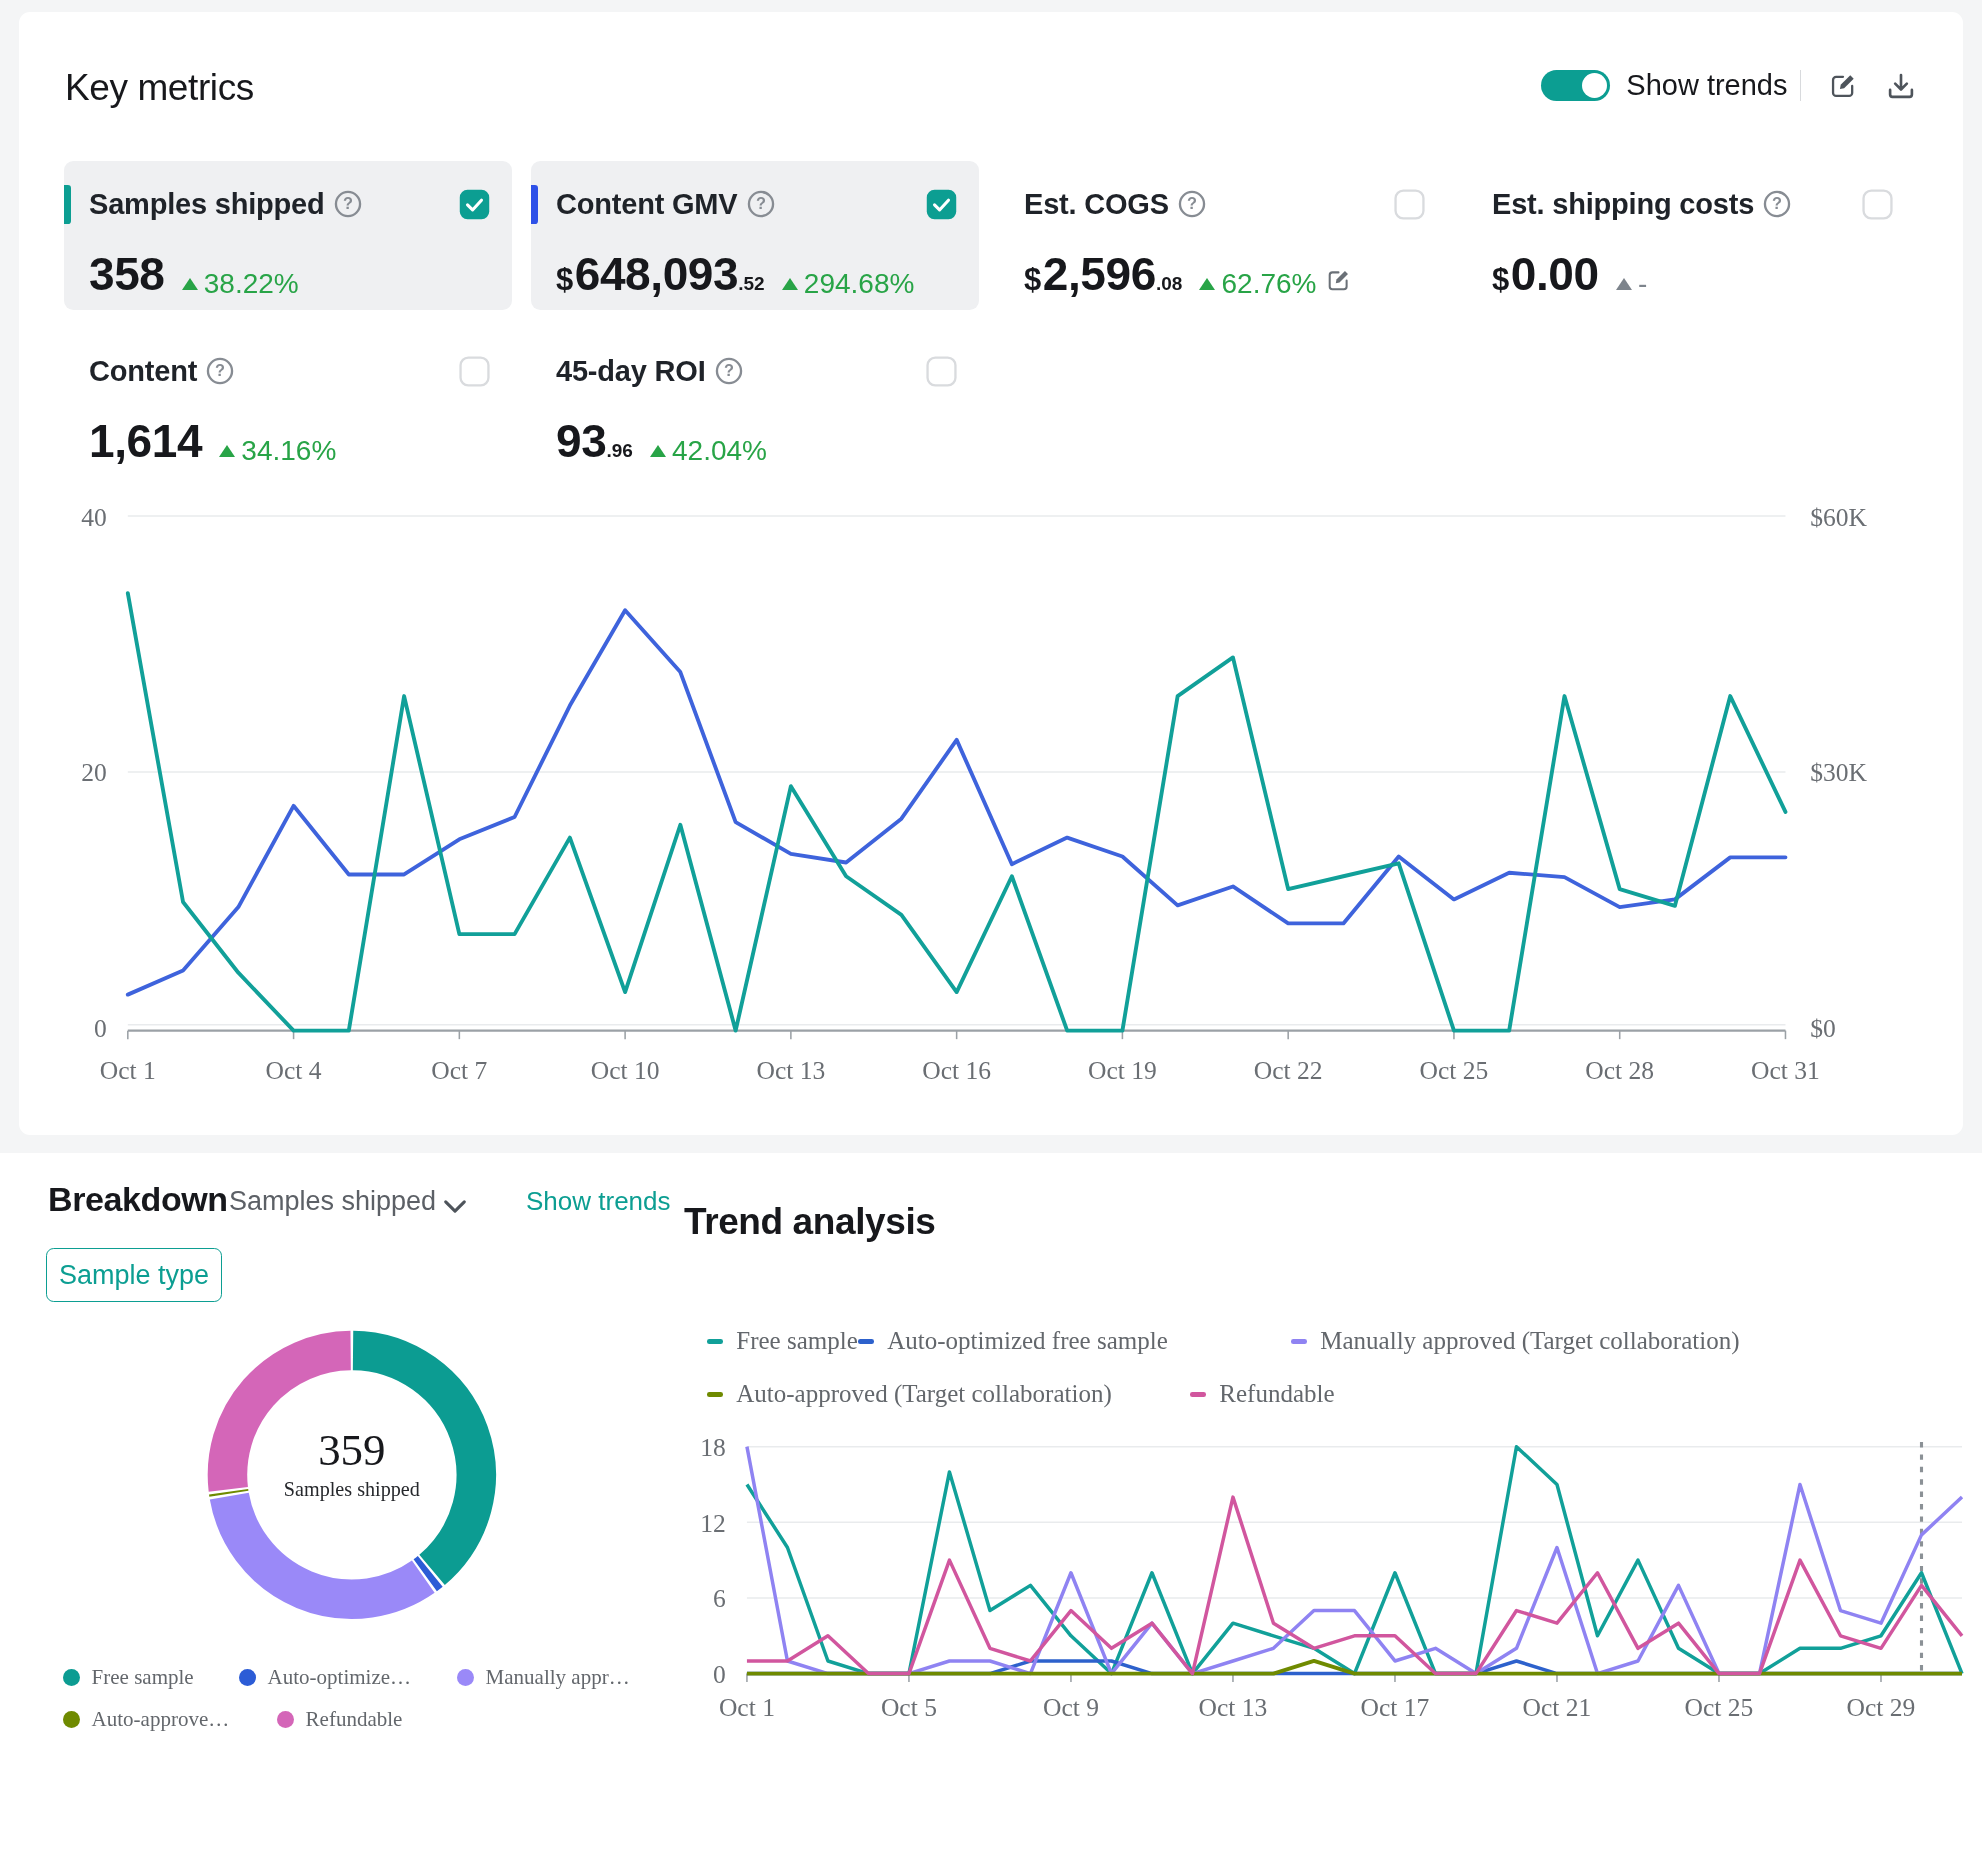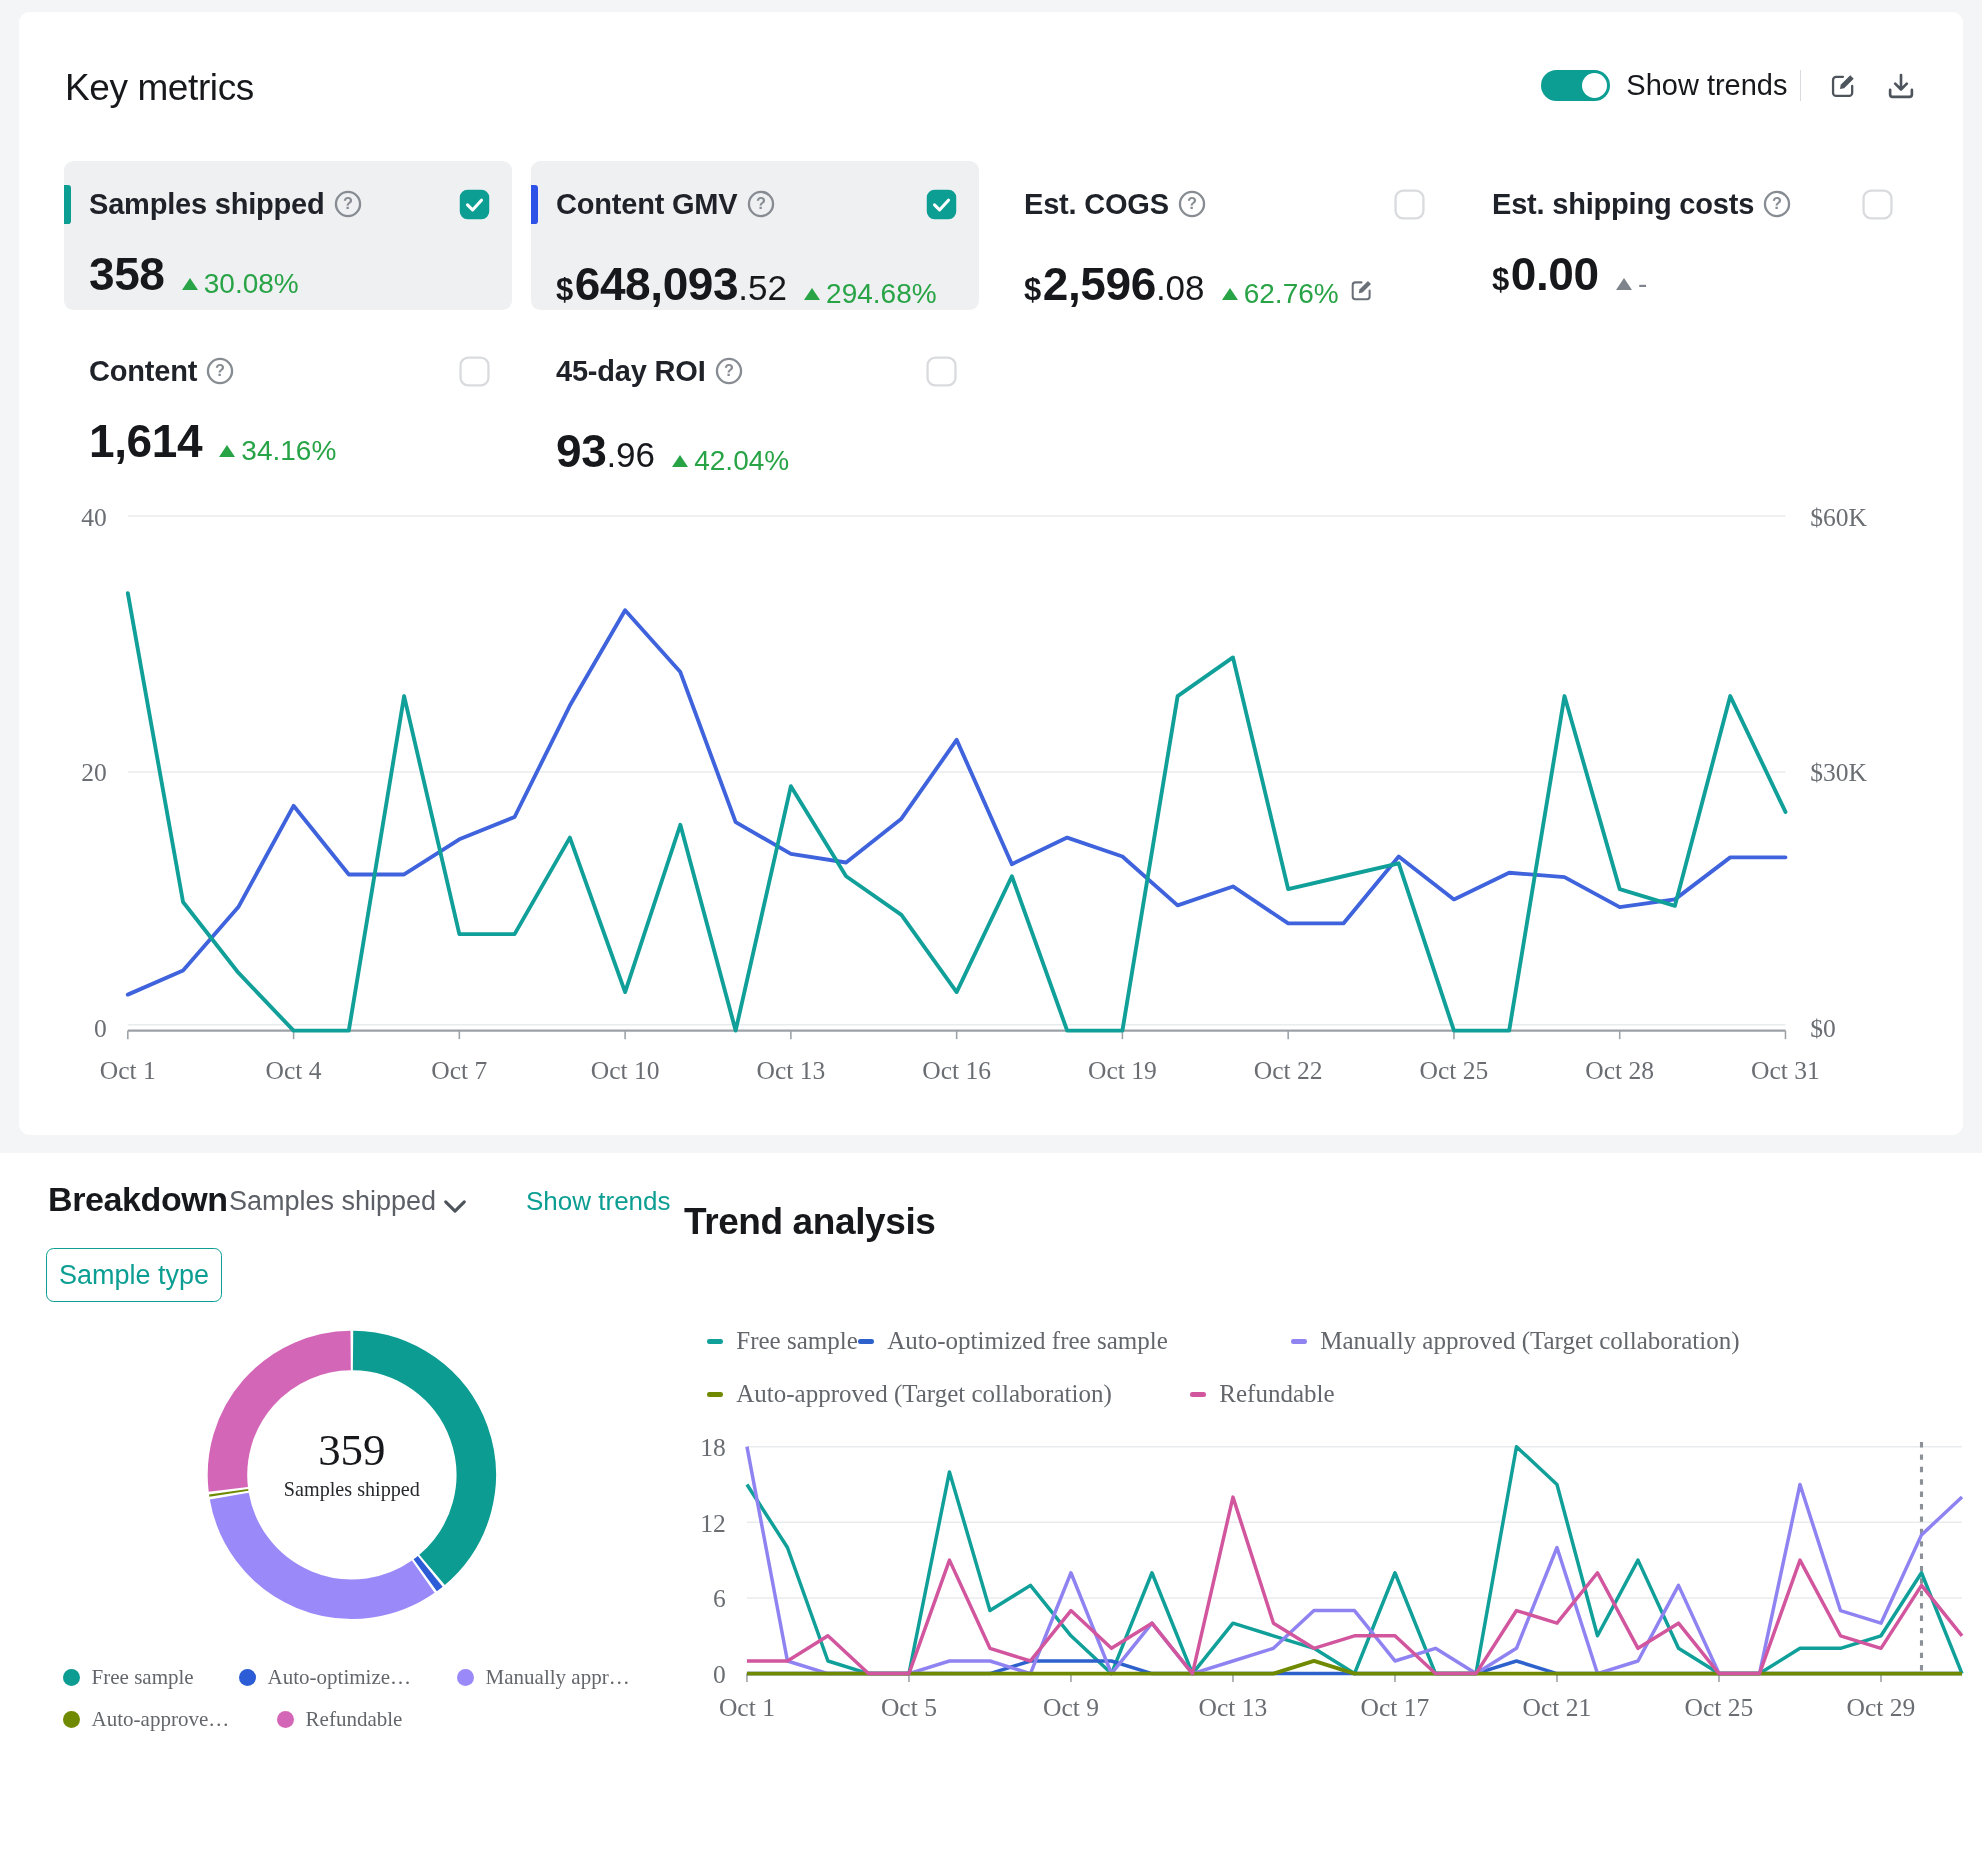--- a/index.html
+++ b/index.html
@@ -13,21 +13,21 @@
 .tile.r2 { top:328px; }
 .accent { position:absolute; left:0; top:24px; width:7px; height:39px; border-radius:0 3.1px 3.1px 0; }
 .trow { position:absolute; left:25px; right:22px; top:26px; height:34px; display:flex; align-items:center; }
 .tlabel { font-size:29px; font-weight:700; color:#1f2329; letter-spacing:-0.2px; }
 .q { margin-left:9.3px; display:inline-flex; }
 .q svg { display:block; }
 .cb { margin-left:auto; display:inline-flex; }
 .tval { position:absolute; left:25px; top:86px; height:54px; display:flex; align-items:baseline; white-space:nowrap; }
 .big { font-size:46px; font-weight:700; color:#17181c; letter-spacing:-0.4px; }
 .cur { font-size:31px; font-weight:700; color:#17181c; margin-right:1.5px; }
-.dec { font-size:35px; font-weight:400; color:#17181c;margin-top:21px; }
+.dec { font-size:19px; font-weight:700; color:#17181c;margin-top:21px; }
 .pct { margin-left:17px; display:inline-flex; align-items:center; }
 .tri { width:0; height:0; border-left:8.5px solid transparent; border-right:8.5px solid transparent; border-bottom:12.4px solid #28a447; display:inline-block; margin-right:6.2px; }
 .gtxt { font-size:28px; color:#28a447; font-weight:400; }
 .gray2 { font-size:28px; color:#7d848c; }
 
 .toprow { position:absolute; left:1541px; top:70px; height:31px; display:flex; align-items:center; }
 .toggle { width:69px; height:31px; border-radius:15.5px; background:#0c9e92; position:relative; }
 .knob { position:absolute; right:3.1px; top:3.1px; width:25px; height:25px; border-radius:50%; background:#fff; }
 .strends { font-size:29px; color:#17181c; margin-left:16.3px; font-weight:500; }
 .vdiv { width:1.5px; height:31px; background:#d8dadd; margin-left:12.4px; }
@@ -82,21 +82,21 @@
         <svg width="31" height="31" viewBox="0 0 40 40">
           <rect x="1" y="1" width="38" height="38" rx="10" fill="#0c9e92"></rect>
           <path d="M11 20.5 L17.5 27 L29 14.5" fill="none" stroke="#fff" stroke-width="4" stroke-linecap="round" stroke-linejoin="round"></path>
         </svg>
       </span>
     </div>
   <div class="tval">
       <span class="big">358</span>
       <span class="pct">
         <span class="tri" style="border-bottom-color:#28a447"></span>
-        <span class="gtxt">30.08%</span>
+        <span class="gtxt">38.22%</span>
       </span>
     </div>
 </div>
 <div class="tile bg" style="left:531px">
     <span class="accent" style="background:#2e51e8"></span>
   <div class="trow">
       <span class="tlabel">Content GMV</span>
       <span class="q">
         <svg width="28" height="28" viewBox="0 0 36 36">
           <circle cx="18" cy="18" r="15.5" fill="none" stroke="#878c93" stroke-width="3"></circle>

